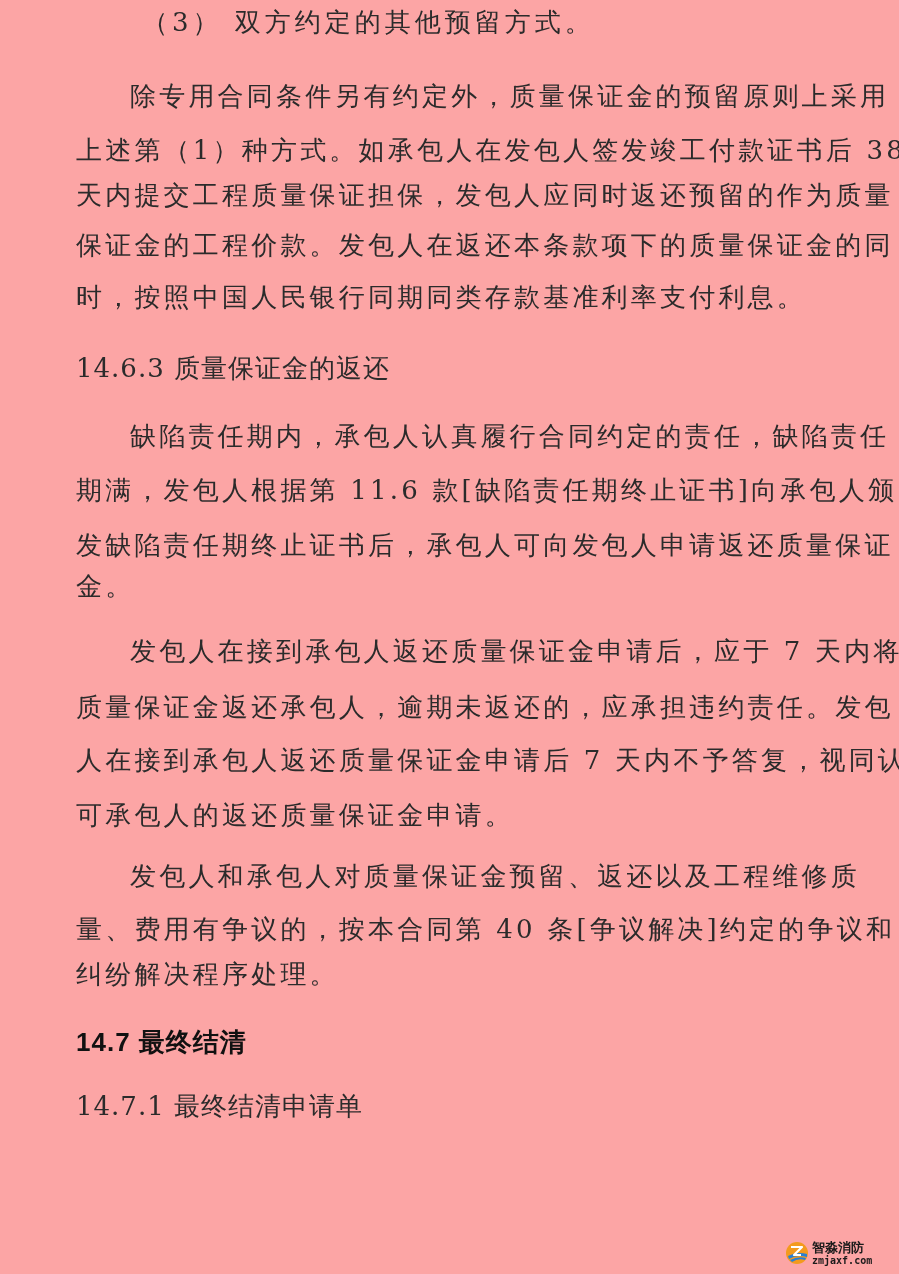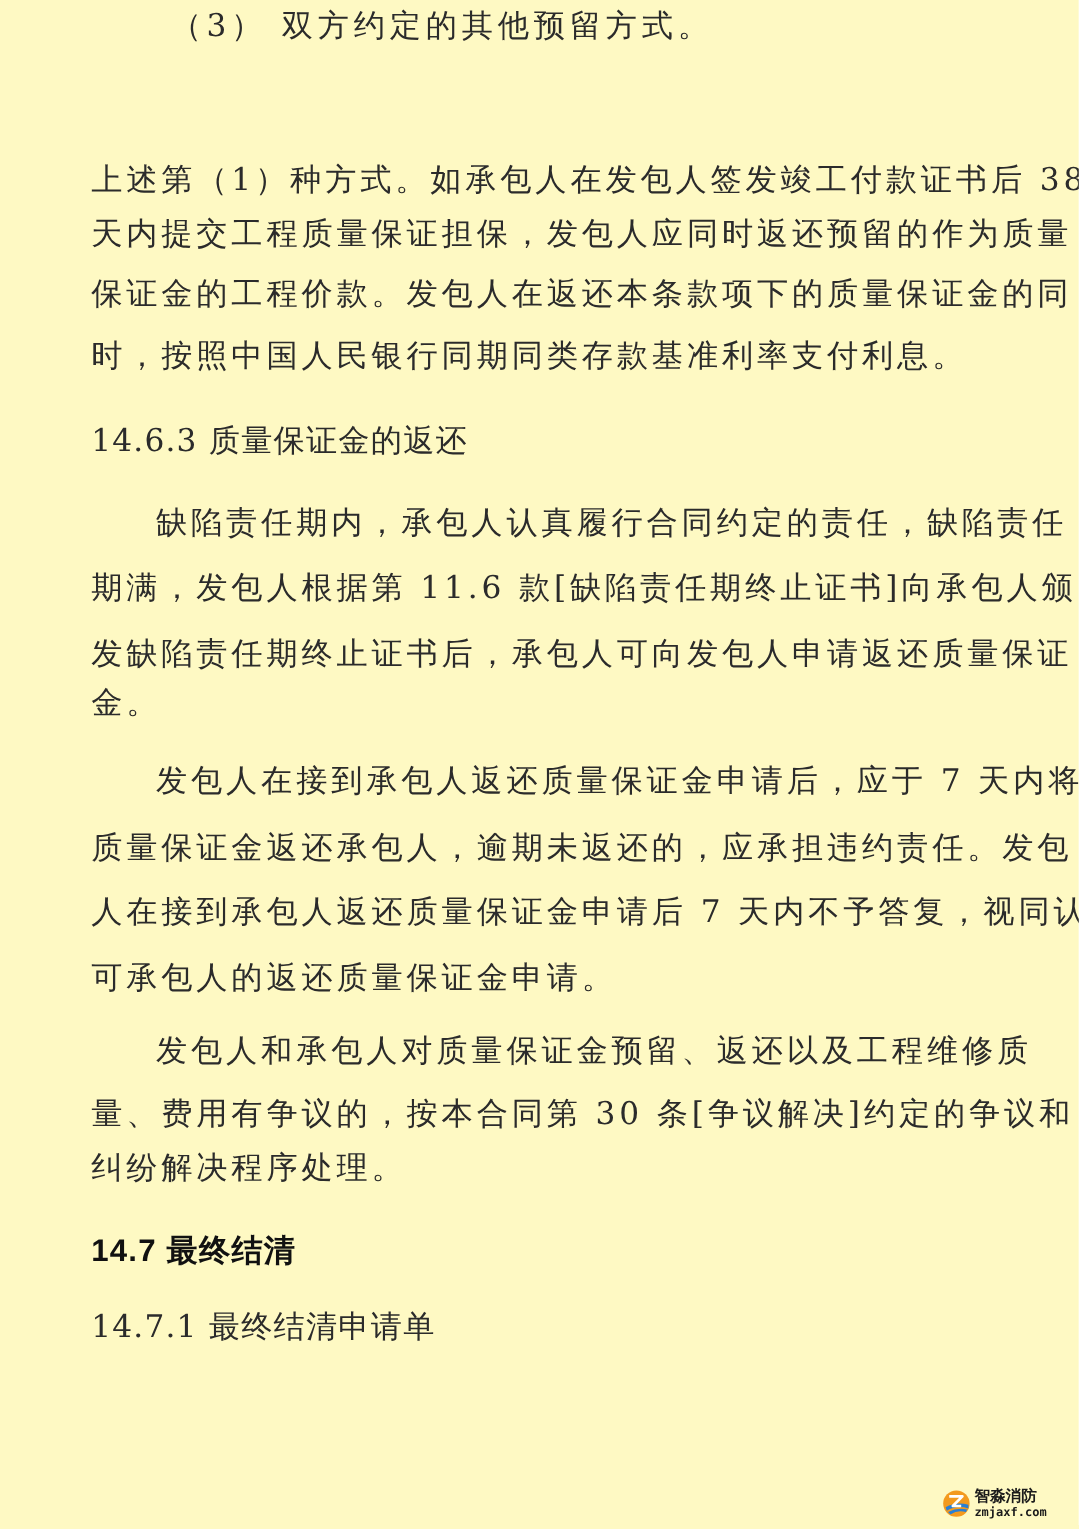--- a/index.html
+++ b/index.html
@@ -13,21 +13,21 @@
       position: relative;
       overflow: hidden;
       font-family: "DejaVu Serif", "Liberation Serif", serif;
       color: #2a2a2a;
     }
     .page {
       position: absolute;
       left: 0; top: 0;
       width: 899px;
       height: 1274px;
-      background: #fef9c3;
+      background: #fca5a5;
     }
     .line {
       position: absolute;
       left: 76px;
       width: 752px;
       font-size: 26px;
       line-height: 34px;
       height: 34px;
       white-space: nowrap;
       letter-spacing: 3.2px;
@@ -83,39 +83,40 @@
       margin-top: 2px;
     }
   </style>
 </head>
 <body>
 
 <div class="page">
 
   <div class="line first-item last" style="top:5px">（3） 双方约定的其他预留方式。</div>
 
+  <div class="line indent" style="top:79px">除专用合同条件另有约定外，质量保证金的预留原则上采用</div>
   <div class="line" style="top:133px">上述第（1）种方式。如承包人在发包人签发竣工付款证书后 38</div>
   <div class="line" style="top:228px">保证金的工程价款。发包人在返还本条款项下的质量保证金的同</div>
   <div class="line" style="top:178px">天内提交工程质量保证担保，发包人应同时返还预留的作为质量</div>
   <div class="line last" style="top:280px">时，按照中国人民银行同期同类存款基准利率支付利息。</div>
 
   <div class="line heading" style="top:351px">14.6.3 质量保证金的返还</div>
 
   <div class="line indent" style="top:419px">缺陷责任期内，承包人认真履行合同约定的责任，缺陷责任</div>
   <div class="line" style="top:473px">期满，发包人根据第 11.6 款[缺陷责任期终止证书]向承包人颁</div>
   <div class="line" style="top:528px">发缺陷责任期终止证书后，承包人可向发包人申请返还质量保证</div>
   <div class="line last" style="top:569px">金。</div>
 
   <div class="line indent" style="top:634px">发包人在接到承包人返还质量保证金申请后，应于 7 天内将</div>
   <div class="line" style="top:690px">质量保证金返还承包人，逾期未返还的，应承担违约责任。发包</div>
   <div class="line" style="top:743px">人在接到承包人返还质量保证金申请后 7 天内不予答复，视同认</div>
   <div class="line last" style="top:798px">可承包人的返还质量保证金申请。</div>
 
   <div class="line indent" style="top:859px">发包人和承包人对质量保证金预留、返还以及工程维修质</div>
-  <div class="line" style="top:912px">量、费用有争议的，按本合同第 30 条[争议解决]约定的争议和</div>
+  <div class="line" style="top:912px">量、费用有争议的，按本合同第 40 条[争议解决]约定的争议和</div>
   <div class="line last" style="top:957px">纠纷解决程序处理。</div>
 
   <div class="line heading-bold" style="top:1025px">14.7 最终结清</div>
 
   <div class="line heading" style="top:1089px">14.7.1 最终结清申请单</div>
 
   <div class="watermark">
     <div class="wm-logo">
       <svg width="24" height="24" viewBox="0 0 24 24">
         <circle cx="12" cy="12" r="11" fill="#f39a1e"></circle>

